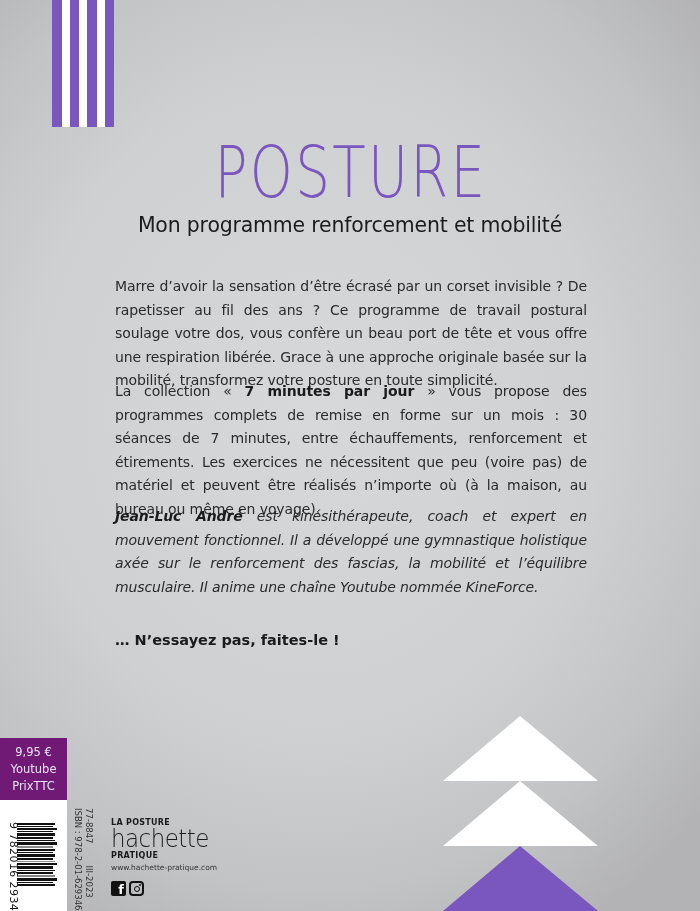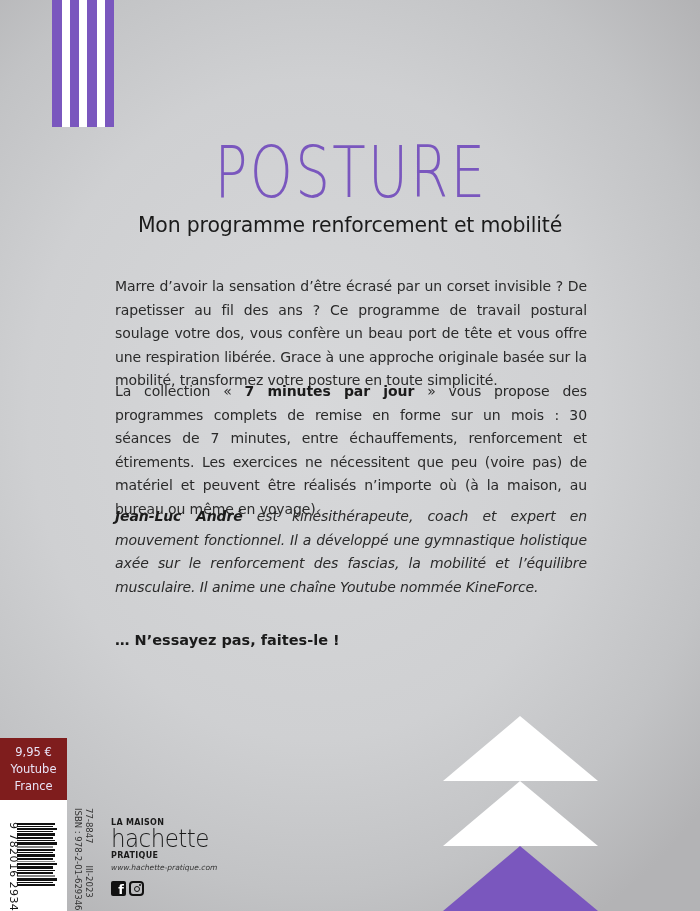--- a/index.html
+++ b/index.html
@@ -35,21 +35,21 @@
   .p1 { top:275px; }
   .p2 { top:380px; }
   .p3 { top:505px; font-style:italic; }
   .p3 .author { font-style:normal; font-weight:bold; font-style:italic; }
   .tagline {
     position:absolute; left:115px; top:632px; font-family:"DejaVu Sans", sans-serif;
     font-size:14.5px; font-weight:bold; color:#1b1b1b;text-align:center;
   }
 
   .price-box {
-    position:absolute; left:0; top:738px; width:67px; height:62px; background:#7f1d1d;
+    position:absolute; left:0; top:738px; width:67px; height:62px; background:#701a75;
     color:#e9e3f6; text-align:center; font-family:"DejaVu Sans", sans-serif; font-size:11.5px; line-height:17px;
     padding-top:6px; box-sizing:border-box;
   }
   .barcode-box { position:absolute; left:0; top:800px; width:67px; height:111px; background:#ffffff; }
   .barcode-digits {
     position:absolute; left:6px; top:822px; width:72px; height:14px;
     transform-origin:0 0; transform:translate(14px,0) rotate(90deg);
     font-family:"DejaVu Sans", sans-serif; font-size:11px; letter-spacing:0.4px; color:#111; white-space:nowrap;
   }
   .barcode-bars { position:absolute; left:17px; top:823px; width:40px; height:70px; }
@@ -57,21 +57,21 @@
 
   .isbn-block {
     position:absolute; left:94px; top:808px; transform-origin:0 0; transform:rotate(90deg);
     font-family:"DejaVu Sans", sans-serif; font-size:8.5px; line-height:11px; color:#333; white-space:nowrap;
   }
   .isbn-line1 { display:flex; gap:22px; }
 
   .publisher { position:absolute; left:111px; top:818px; color:#1a1a1a; font-family:"DejaVu Sans", sans-serif; }
   .pub-small { font-size:8px; font-weight:bold; letter-spacing:0.3px; line-height:10px; }
   .pub-big { font-size:25px; line-height:24px; font-weight:300; letter-spacing:-0.6px; margin-top:-1px; transform:scaleX(0.92); transform-origin:0 0; }
-  .pub-url { font-size:7.5px; color:#333; margin-top:2px;font-style:italic; }
+  .pub-url { font-size:7.5px; color:#333; margin-top:2px; }
   .social { position:absolute; left:111px; top:881px; display:flex; gap:3px; }
   .icon-fb { width:15px; height:15px; background:#111; border-radius:2px; color:#fff; font-family:"DejaVu Sans", sans-serif; font-weight:bold; font-size:13px; line-height:17px; text-align:right; padding-right:2px; box-sizing:border-box; overflow:hidden; }
   .icon-ig { width:15px; height:15px; border:2px solid #111; border-radius:4px; box-sizing:border-box; position:relative; }
   .icon-ig::before { content:""; position:absolute; left:2.5px; top:2.5px; width:6px; height:6px; border:1.6px solid #111; border-radius:50%; box-sizing:border-box; }
   .icon-ig::after { content:""; position:absolute; right:1px; top:1px; width:2px; height:2px; background:#111; border-radius:50%; }
 
   .triangles { position:absolute; left:0; top:0; width:700px; height:911px; pointer-events:none; }
 </style>
 </head>
 <body>
@@ -99,21 +99,21 @@
 
 <svg class="triangles" viewBox="0 0 700 911">
   <polygon points="520,716 598,781 443,781" fill="#ffffff"></polygon>
   <polygon points="520,781 598,846 443,846" fill="#ffffff"></polygon>
   <polygon points="520,846 598,911 443,911" fill="#7a57be"></polygon>
 </svg>
 
 <div class="price-box">
   <div>9,95 €</div>
   <div>Youtube</div>
-  <div>France</div>
+  <div>PrixTTC</div>
 </div>
 
 <div class="barcode-box"></div>
 <div class="barcode-bars">
   <div style="width:38px"></div>
     <div style="width:36px;height:1px"></div>
     <div style="width:40px"></div>
     <div style="width:36px;height:1px"></div>
   <div style="width:38px;height:3px"></div>
     <div style="width:36px"></div>
@@ -138,21 +138,21 @@
 
 <div class="isbn-block">
   <div class="isbn-line1">
     <span>77-8847</span>
     <span>III-2023</span>
   </div>
   <div>ISBN : 978-2-01-629346-1</div>
 </div>
 
 <div class="publisher">
-  <div class="pub-small">LA MAISON</div>
+  <div class="pub-small">LA POSTURE</div>
   <div class="pub-big">hachette</div>
   <div class="pub-small">PRATIQUE</div>
   <div class="pub-url">www.hachette-pratique.com</div>
 </div>
 
 <div class="social">
   <div class="icon-fb">f</div>
   <div class="icon-ig"></div>
 </div>
 

